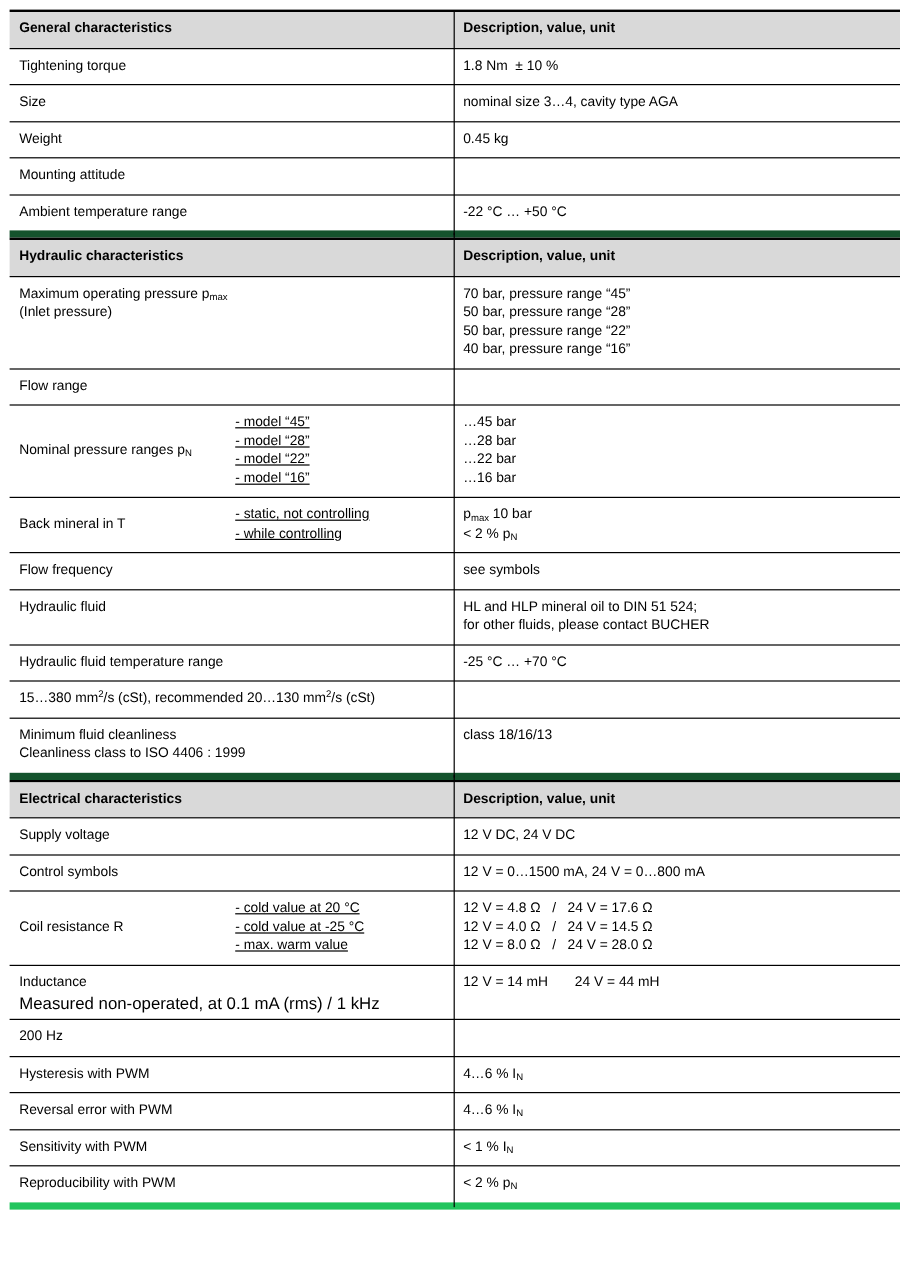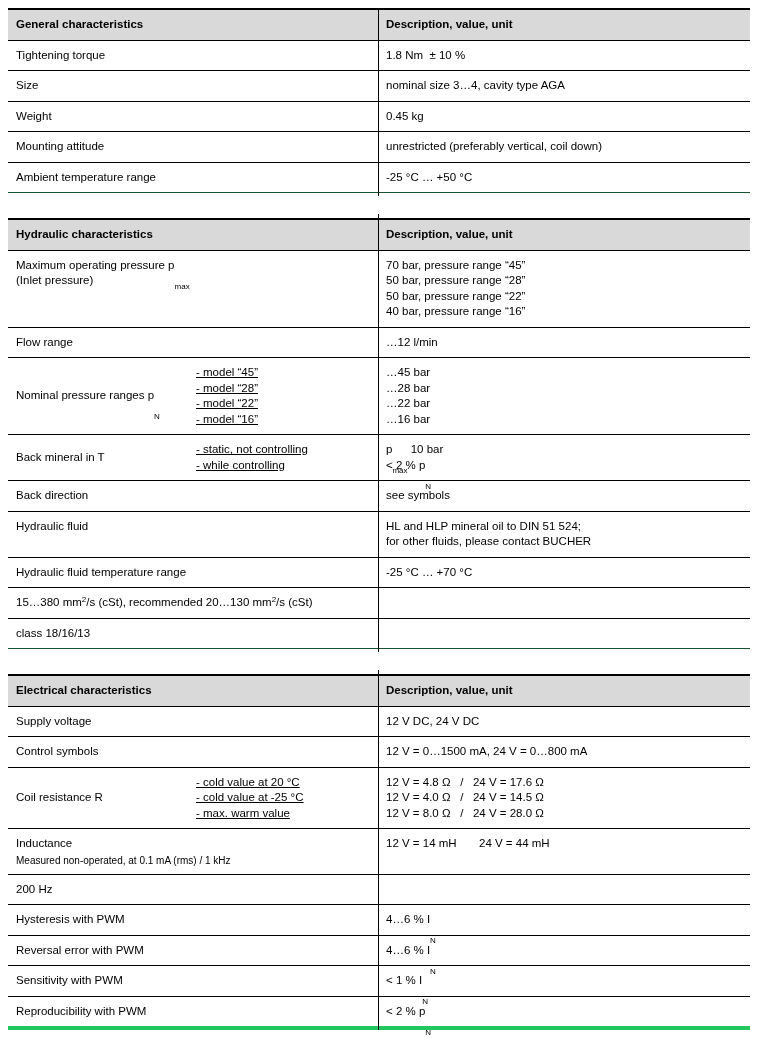--- a/index.html
+++ b/index.html
@@ -11,24 +11,23 @@
     font-family: "Liberation Sans", "DejaVu Sans", sans-serif;
     font-size: 11.5px;
     line-height: 15.5px;
     color: #000000;
     padding: 8px 8px 0 8px;
     overflow: hidden;
   }
   .tbl {
     position: relative;
     border-top: 2px solid #000;
-    border-bottom: 1px solid #14532d;
-    margin-bottom: 25px;
-  }
-  .tbl.thick-bottom { border-bottom: 4px solid #22c55e; }
+    border-bottom: 6px solid #14532d;
+  }
+  .tbl.thick-bottom { border-bottom: 6px solid #22c55e; }
   .tbl:last-child { margin-bottom: 0; }
   .col-divider {
     position: absolute;
     left: 370px;
     top: 0;
     bottom: -4px;
     width: 1px;
     background: #000;
     z-index: 2;
   }
@@ -53,31 +52,31 @@
   .label-cell.has-sub {
     display: flex;
     align-items: center;
   }
   .has-sub .label-main { flex: 0 0 180px; }
   .label-sub { flex: 1; white-space: pre-wrap; text-decoration: underline; }
   .label-main { display: block; white-space: pre-wrap; }
   .label-cell.has-sub .label-main { display: inline-block; }
   .value-cell { flex: 1; }
   .label-note {
-    font-size: 10px;
+    font-size: 14px;
     line-height: 12px;
     margin-top: 3px;
     white-space: pre-wrap;
   }
   sub {
     font-size: 8px;
     line-height: 0;
     vertical-align: baseline;
     position: relative;
-    top: 20px;
+    top: 2px;
   }
   sup {
     font-size: 8px;
     line-height: 0;
     vertical-align: baseline;
     position: relative;
     top: -4px;
   }
 </style>
 </head>
@@ -97,25 +96,24 @@
       <div class="t-row">
         <div class="cell label-cell"><span class="label-main">Size</span></div>
         <div class="cell value-cell">nominal size 3…4, cavity type AGA</div>
       </div>
       <div class="t-row">
         <div class="cell label-cell"><span class="label-main">Weight</span></div>
         <div class="cell value-cell">0.45 kg</div>
       </div>
       <div class="t-row">
         <div class="cell label-cell"><span class="label-main">Mounting attitude</span></div>
-        <div class="cell value-cell">unrestricted (preferably vertical, coil down)</div>
       </div>
       <div class="t-row">
         <div class="cell label-cell"><span class="label-main">Ambient temperature range</span></div>
-        <div class="cell value-cell">-25 °C … +50 °C</div>
+        <div class="cell value-cell">-22 °C … +50 °C</div>
       </div>
     </div>
 </section>
 
 <section class="tbl oh-top">
   <div class="col-divider"></div>
   <div class="t-header">
     <div class="th th-label">Hydraulic characteristics</div>
     <div class="th th-value">Description, value, unit</div>
   </div>
@@ -123,55 +121,56 @@
       <div class="t-row">
         <div class="cell label-cell"><span class="label-main">Maximum operating pressure p<sub>max</sub>
 (Inlet pressure)</span></div>
         <div class="cell value-cell">70 bar, pressure range “45”
 50 bar, pressure range “28”
 50 bar, pressure range “22”
 40 bar, pressure range “16”</div>
       </div>
       <div class="t-row">
         <div class="cell label-cell"><span class="label-main">Flow range</span></div>
-        <div class="cell value-cell">…12 l/min</div>
       </div>
       <div class="t-row">
         <div class="cell label-cell has-sub"><span class="label-main">Nominal pressure ranges p<sub>N</sub></span><span class="label-sub">- model “45”
 - model “28”
 - model “22”
 - model “16”</span></div>
         <div class="cell value-cell">…45 bar
 …28 bar
 …22 bar
 …16 bar</div>
       </div>
       <div class="t-row">
         <div class="cell label-cell has-sub"><span class="label-main">Back mineral in T</span><span class="label-sub">- static, not controlling
 - while controlling</span></div>
         <div class="cell value-cell">p<sub>max</sub> 10 bar
 &lt; 2 % p<sub>N</sub></div>
       </div>
       <div class="t-row">
-        <div class="cell label-cell"><span class="label-main">Back direction</span></div>
+        <div class="cell label-cell"><span class="label-main">Flow frequency</span></div>
         <div class="cell value-cell">see symbols</div>
       </div>
       <div class="t-row">
         <div class="cell label-cell"><span class="label-main">Hydraulic fluid</span></div>
         <div class="cell value-cell">HL and HLP mineral oil to DIN 51 524;
 for other fluids, please contact BUCHER</div>
       </div>
       <div class="t-row">
         <div class="cell label-cell"><span class="label-main">Hydraulic fluid temperature range</span></div>
         <div class="cell value-cell">-25 °C … +70 °C</div>
       </div>
       <div class="t-row">
         <div class="cell value-cell">15…380 mm<sup>2</sup>/s (cSt), recommended 20…130 mm<sup>2</sup>/s (cSt)</div>
       </div>
       <div class="t-row">
+        <div class="cell label-cell"><span class="label-main">Minimum fluid cleanliness
+Cleanliness class to ISO 4406 : 1999</span></div>
         <div class="cell value-cell">class 18/16/13</div>
       </div>
     </div>
 </section>
 
 <section class="tbl oh-top thick-bottom">
   <div class="col-divider"></div>
   <div class="t-header">
     <div class="th th-label">Electrical characteristics</div>
     <div class="th th-value">Description, value, unit</div>

